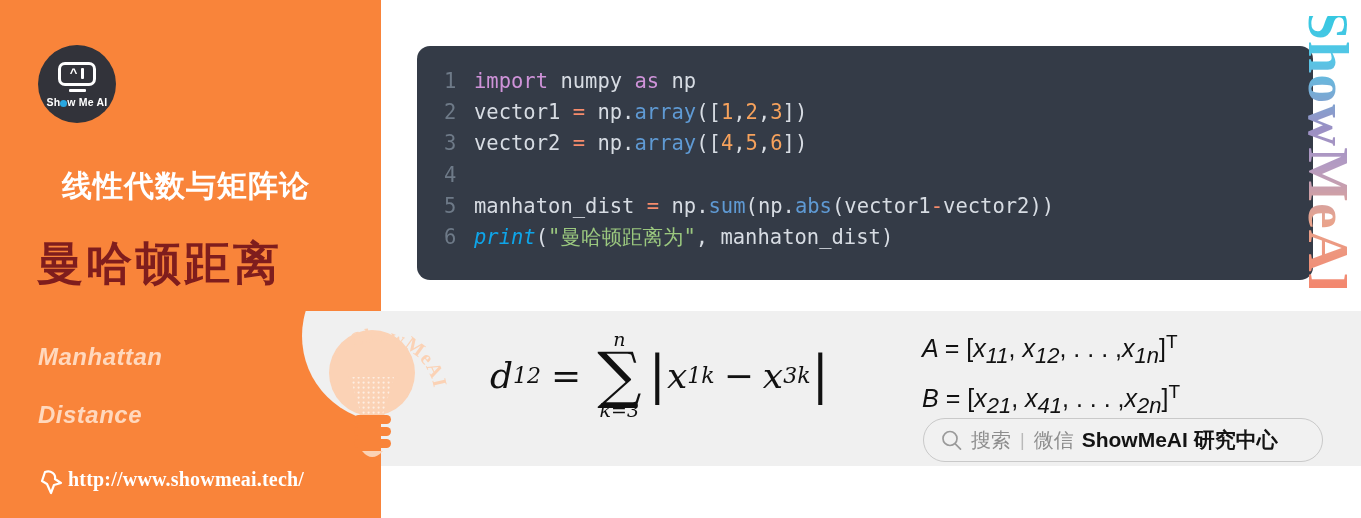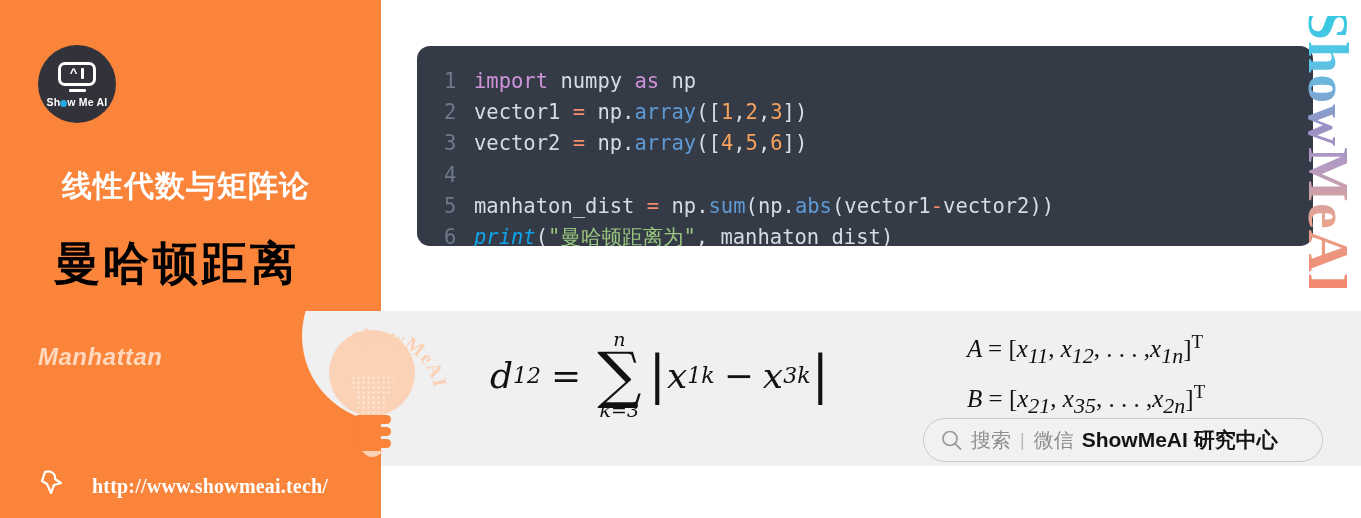--- a/index.html
+++ b/index.html
@@ -94,22 +94,22 @@
     left: 38px; top: 166px;
     color: #ffffff;
     font-size: 30px;
     font-weight: bold;
     letter-spacing: 1px;
     white-space: nowrap;
     margin-left: 24px;
   }
   #main-title {
     position: absolute;
-    left: 54px; top: 240px;
-    color: #000000;
+    left: 37px; top: 240px;
+    color: #7f1d1d;
     font-size: 46px;
     font-weight: bold;
     letter-spacing: 3px;
     white-space: nowrap;
     line-height: 1;
   }
   #en-title-1, #en-title-2 {
     position: absolute;
     left: 38px;
     color: #ffd8bd;
@@ -120,39 +120,39 @@
     white-space: nowrap;
   }
   #en-title-1 { top: 343px; }
   #en-title-2 { top: 401px; }
 
   
   #url-row {
     position: absolute;
     left: 38px; top: 468px;
     display: flex;
-    align-items: flex-end;
-    gap: 24px;
+    align-items: flex-start;
+    gap: 0;
   }
   #url-row .cursor-icon { display: block; }
   #url-text {
     color: #ffffff;
     font-family: "Liberation Serif", serif;
     font-size: 20px;
     font-weight: bold;
     letter-spacing: 0.2px;
     white-space: nowrap;
   }
 
   
   #code-block {
     position: absolute;
     left: 417px; top: 46px;
     width: 896px;
-    height: 200px;
+    height: 234px;
     background: #343b47;
     border-radius: 13px;
     overflow: hidden;
   }
   #code-inner {
     position: absolute;
     left: 27px; top: 20px;
     font-family: "DejaVu Sans Mono", monospace;
     font-size: 20.5px;
     line-height: 31.2px;
@@ -249,24 +249,23 @@
     font-style: normal;
     font-weight: 300;
     line-height: 0.9;
     margin: 0 1px;
   }
 
   #formula-vectors {
     position: absolute;
     left: 922px; top: 324px;
     color: #111111;
-    font-family: Liberation Serif, serif;
+    font-family: Liberation Sans, sans-serif;
     font-style: italic;
     line-height: 36px;
-    margin-left: 45px;
   }
   #formula-vectors .vrow { font-size: 25px; white-space: nowrap; }
 
   
   #search-pill {
     position: absolute;
     left: 923px; top: 418px;
     width: 400px; height: 44px;
     box-sizing: border-box;
     border: 1px solid #c9c9c9;
@@ -306,20 +305,21 @@
         <span class="caret">^</span>
         <span class="bar"></span>
       </div>
       <div class="stand"></div>
       <div class="logotext"><span>Sh</span><span class="dot"></span><span>w Me AI</span></div>
     </div>
 
     <div id="subject-title">线性代数与矩阵论</div>
     <div id="main-title">曼哈顿距离</div>
     <div id="en-title-1">Manhattan</div>
+    <div id="en-title-2">Distance</div>
 
     <div id="url-row">
       <svg class="cursor-icon" width="30" height="30" viewBox="0 0 30 30">
         <path d="M7 4 C 13 2, 18 6, 17 11 L 23 15 L 16 17 L 13 25 L 9 16 L 4 13 Z" fill="none" stroke="#ffffff" stroke-width="2.2" stroke-linejoin="round" stroke-linecap="round"></path>
       </svg>
       <span id="url-text">http://www.showmeai.tech/</span>
     </div>
   </div>
 
   <div id="code-block">
@@ -379,21 +379,21 @@
 
   <div id="formula-vectors">
     <div class="vrow">
       <span>A</span>
       <span style="font-style:normal;">=</span>
       <span style="font-style:normal;">[</span><span>x</span><span class="sub">11</span><span style="font-style:normal;">, </span><span>x</span><span class="sub">12</span><span style="font-style:normal;">, . . . ,</span><span>x</span><span class="sub">1n</span><span style="font-style:normal;">]</span><span class="supT">T</span>
     </div>
     <div class="vrow">
       <span>B</span>
       <span style="font-style:normal;">=</span>
-      <span style="font-style:normal;">[</span><span>x</span><span class="sub">21</span><span style="font-style:normal;">, </span><span>x</span><span class="sub">35</span><span style="font-style:normal;">, . . . ,</span><span>x</span><span class="sub">2n</span><span style="font-style:normal;">]</span><span class="supT">T</span>
+      <span style="font-style:normal;">[</span><span>x</span><span class="sub">21</span><span style="font-style:normal;">, </span><span>x</span><span class="sub">41</span><span style="font-style:normal;">, . . . ,</span><span>x</span><span class="sub">2n</span><span style="font-style:normal;">]</span><span class="supT">T</span>
     </div>
   </div>
 
   <div id="search-pill">
     <svg width="23" height="23" viewBox="0 0 23 23">
       <circle cx="10" cy="9.5" r="7" fill="none" stroke="#9a9a9a" stroke-width="1.7"></circle>
       <line x1="15" y1="14.6" x2="20.5" y2="20.2" stroke="#9a9a9a" stroke-width="1.7" stroke-linecap="round"></line>
     </svg>
     <span class="sp-label">搜索</span>
     <span class="sp-sep">|</span>

